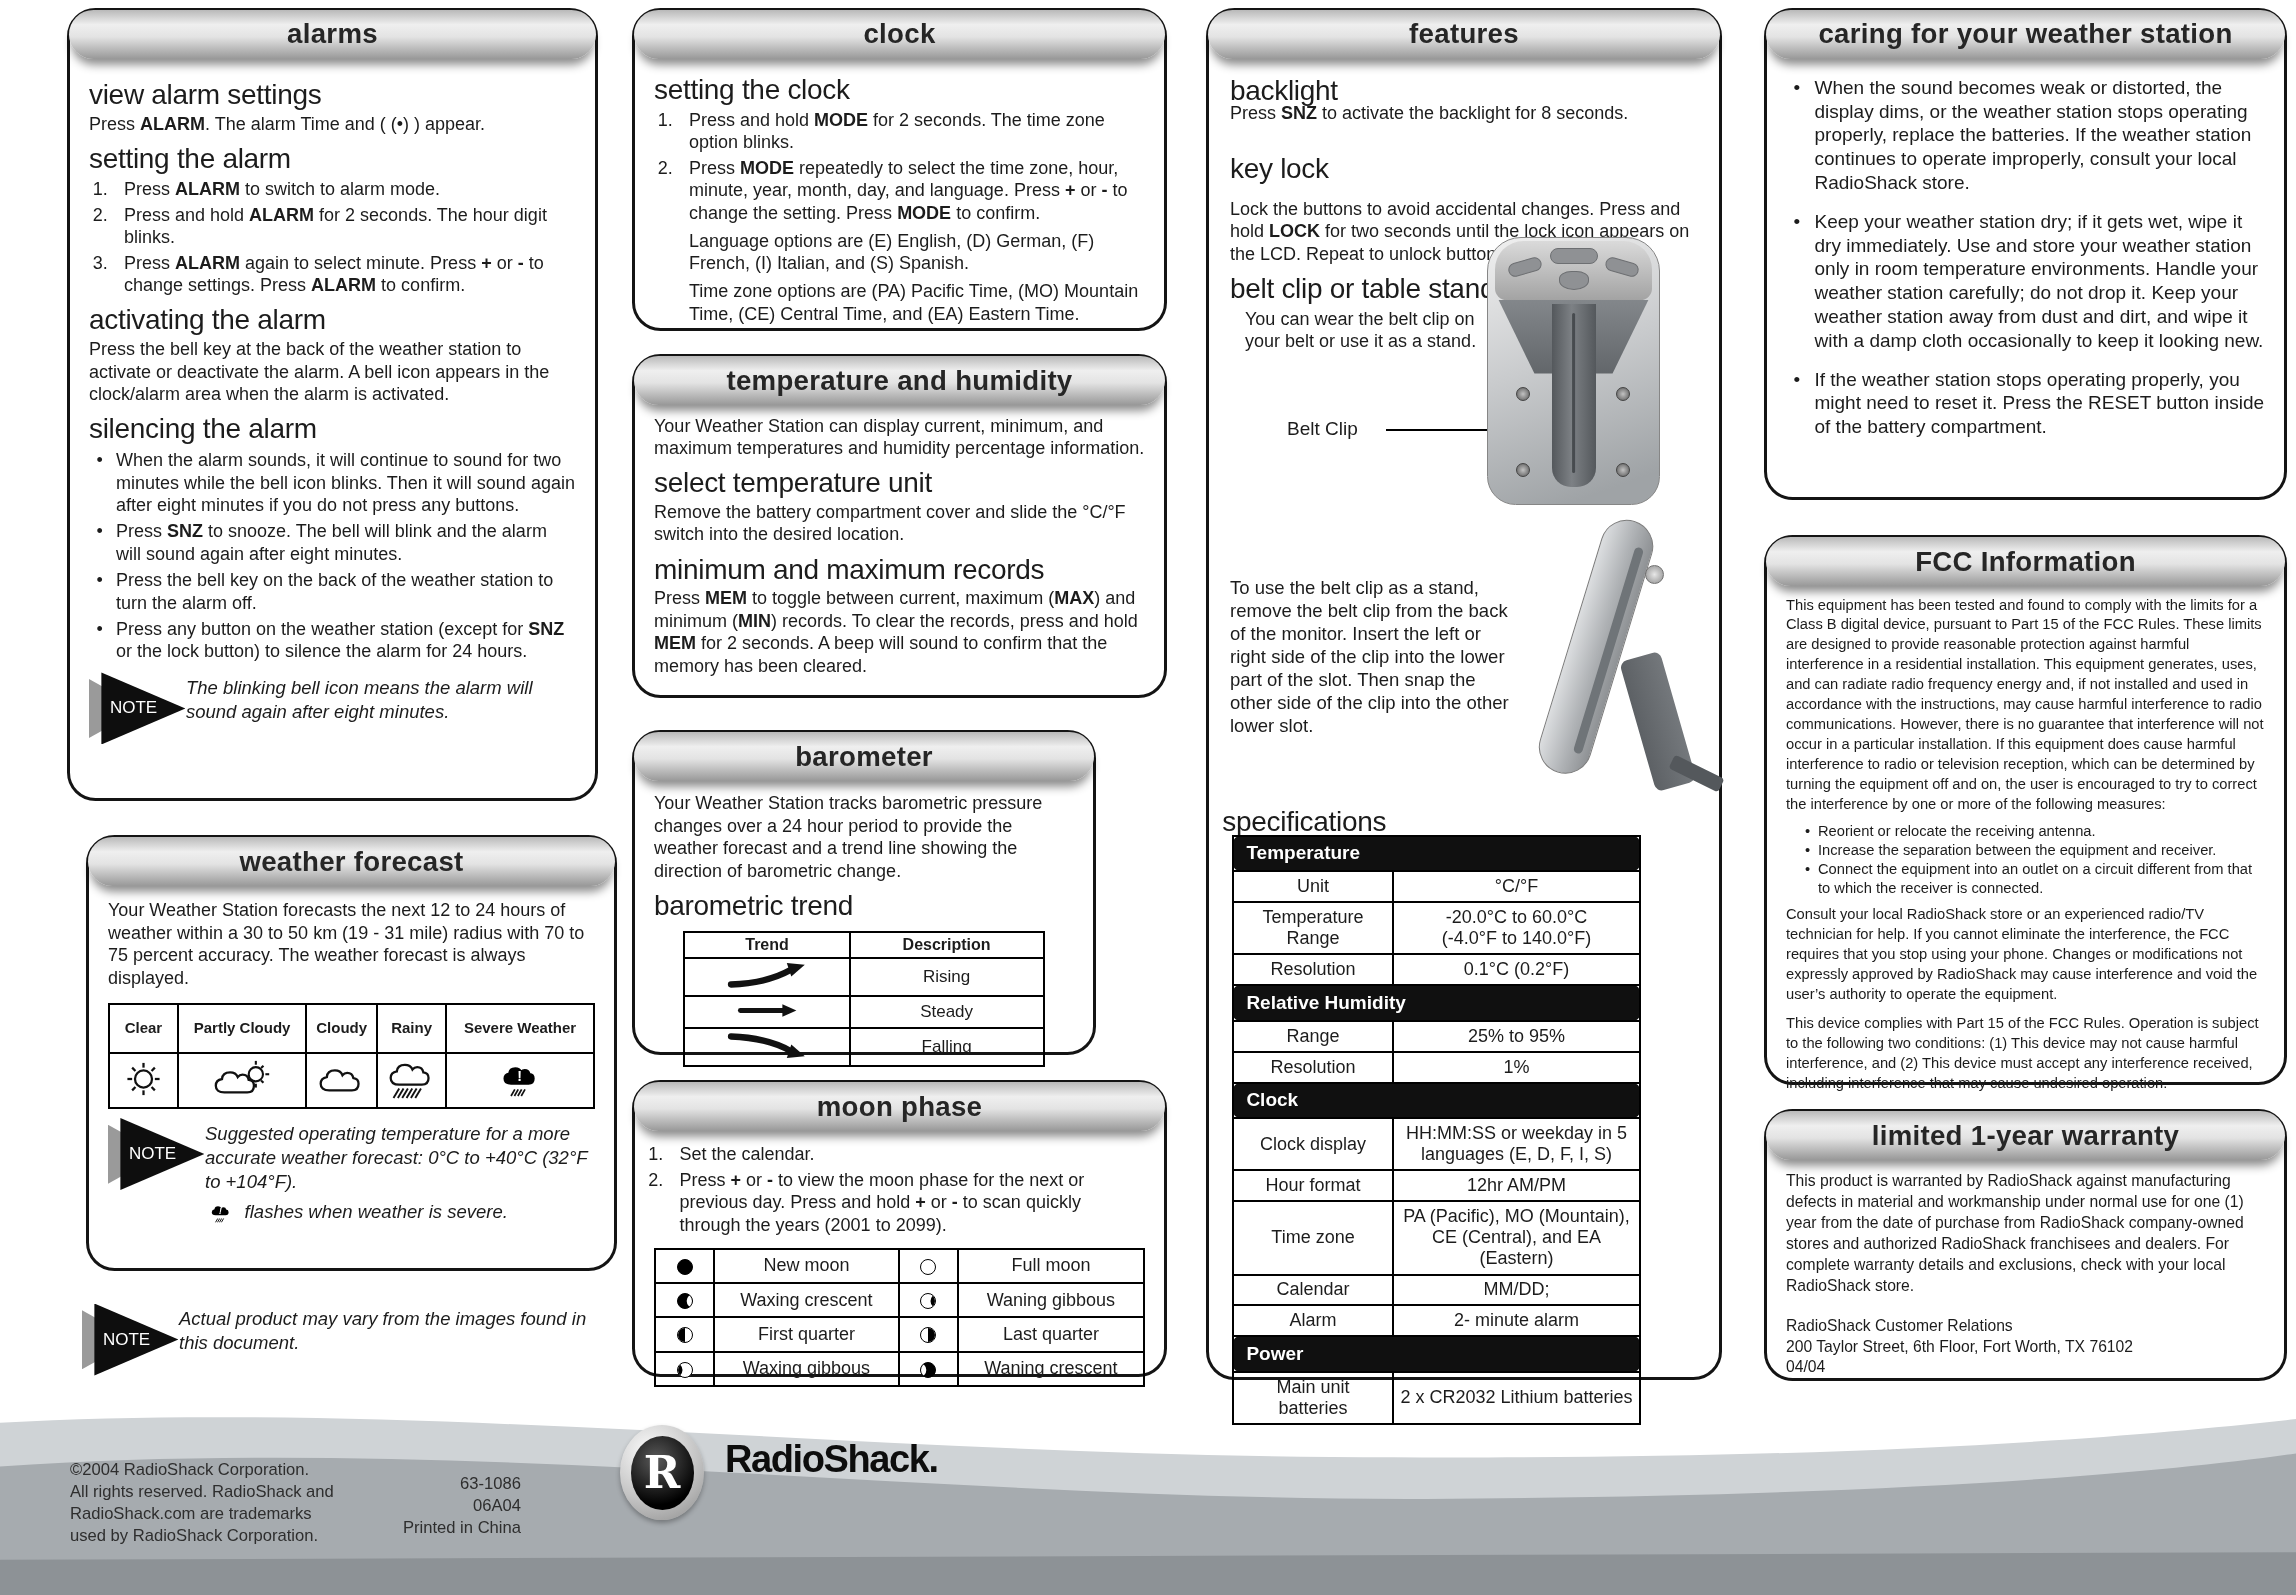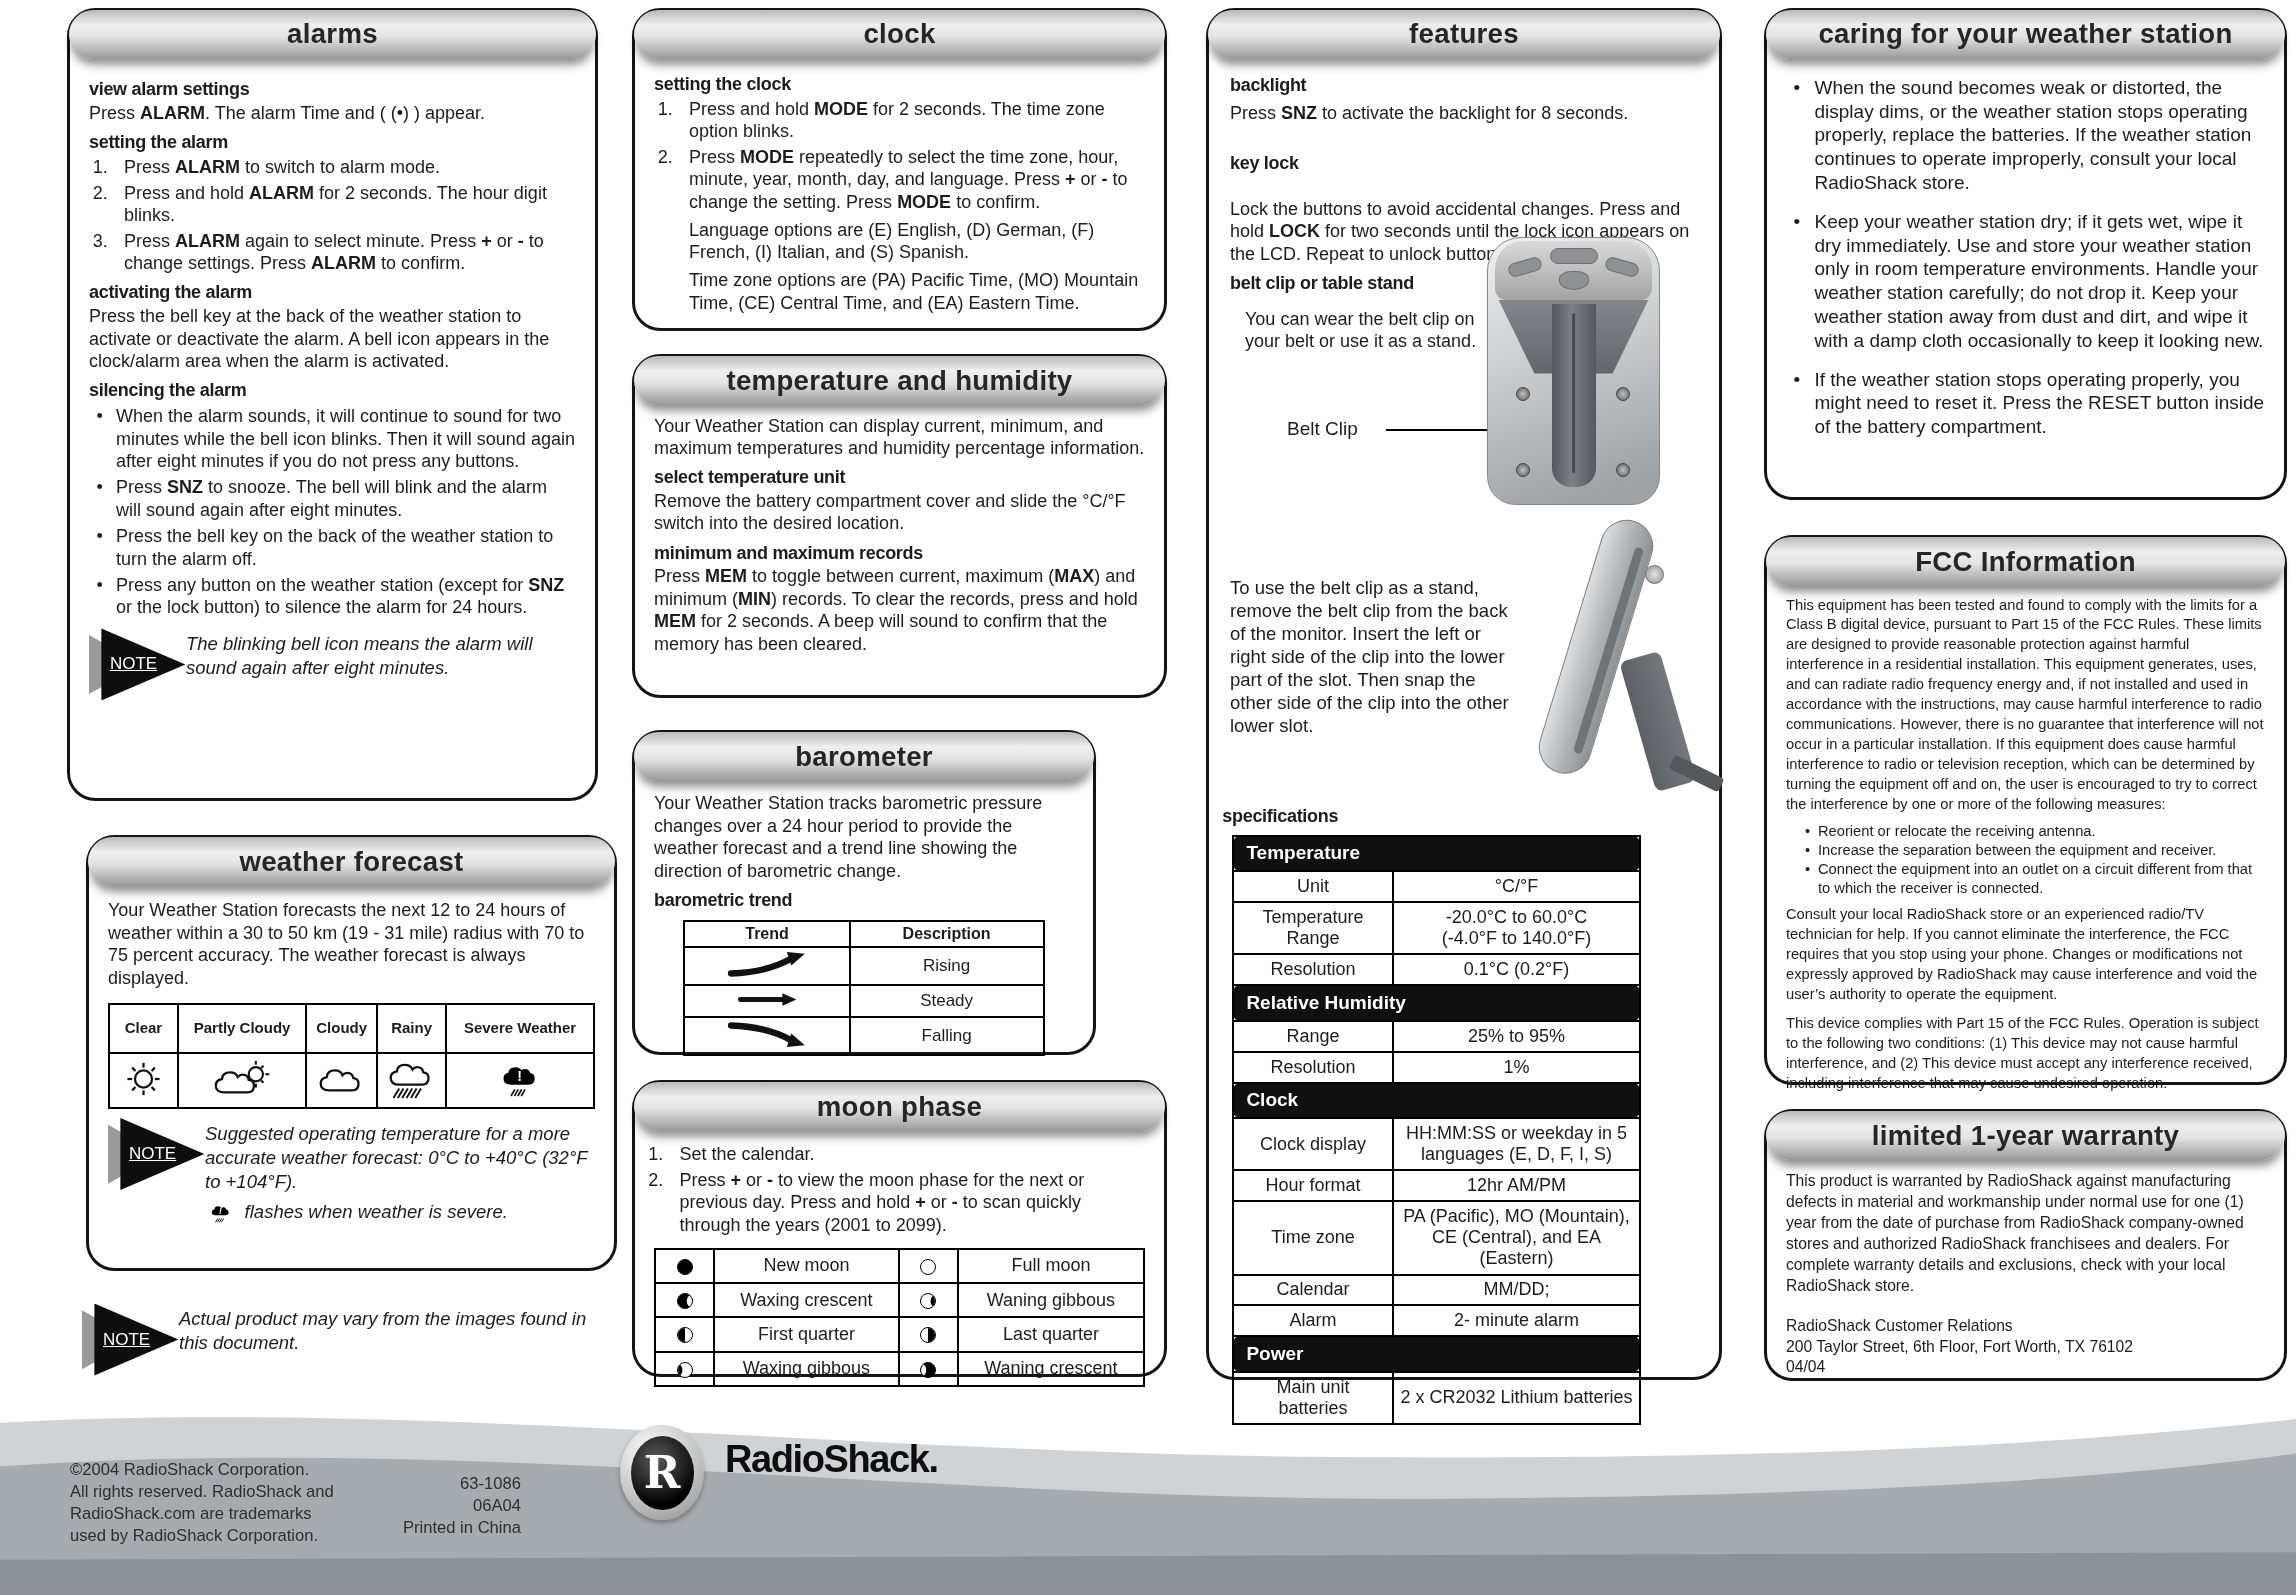--- a/index.html
+++ b/index.html
@@ -10,36 +10,36 @@
   .p-title {
     height: 49px; margin: -1px -1px 0; border-radius: 25px;
     background: linear-gradient(180deg,#b9b9b9 0%,#efefef 30%,#e3e3e3 55%,#989898 100%);
     display: flex; align-items: center; justify-content: center;
     font-size: 27.6px; font-weight: bold; color: #262626; letter-spacing: 0.3px;
     box-shadow: 0 8.6px 9.5px -2.9px rgba(0,0,0,.45);
     position: relative; z-index: 2;
   }
   .p-body { padding: 13.3px 19px 7.6px; position: relative; z-index: 1; }
 
-  .sec-h { font-size: 18px; font-weight: bold; letter-spacing: -0.3px; margin: 7.6px 0 1.9px; }
+  .sec-h { font-size: 28px; font-weight: normal; letter-spacing: -0.3px; margin: 7.6px 0 1.9px; }
   .txt { font-size: 18px; line-height: 1.25; }
 
   ol.steps { list-style: none; counter-reset: st; margin-top: 1.9px; }
   ol.steps > li { counter-increment: st; position: relative; padding-left: 35px; font-size: 18px; line-height: 1.25; margin: 2.9px 0; }
   ol.steps > li::before { content: counter(st) "."; position: absolute; left: 3.8px; }
   .substep { padding-left: 35px; font-size: 18px; line-height: 1.25; margin-top: 5.7px; }
 
   ul.bullets { list-style: none; margin-top: 1.9px; }
   ul.bullets > li { position: relative; padding-left: 27px; font-size: 18px; line-height: 1.25; margin: 3.8px 0; }
   ul.bullets > li::before { content: "\2022"; position: absolute; left: 7.6px; }
 
   .note-row { display: flex; align-items: flex-start; margin-top: 9.5px; }
   .note-tri { position: relative; width: 97px; height: 72px; flex: none; }
   .note-tri .g { position: absolute; left: 0; top: 6.7px; width: 53px; height: 59px; background: #9a9a9a; clip-path: polygon(0 0,100% 50%,0 100%); }
-  .note-tri .b { position: absolute; left: 12.4px; top: 0; width: 84px; height: 72px; background: #0e0e0e; clip-path: polygon(0 0,100% 50%,0 100%); color: #fff; font-size: 17px; display: flex; align-items: center; padding-left: 8.6px; text-decoration: underline; }
+  .note-tri .b { position: absolute; left: 12.4px; top: 0; width: 84px; height: 72px; background: #0e0e0e; clip-path: polygon(0 0,100% 50%,0 100%); color: #fff; font-size: 17px; display: flex; align-items: center; padding-left: 8.6px; }
   .note-txt { font-style: italic; font-size: 18.5px; line-height: 1.3; padding-top: 3.8px; }
 
   table.wx { width: 100%; border-collapse: collapse; margin-top: 13.3px; }
   table.wx th, table.wx td { border: 2.4px solid #000; text-align: center; }
   table.wx th { font-size: 15px; line-height: 1.15; padding: 4.8px 1.9px; height: 49px; vertical-align: middle; }
   table.wx td { height: 55px; vertical-align: middle; }
 
   table.trend { width: 86%; margin: 9.5px auto 3.8px; border-collapse: collapse; }
   table.trend th, table.trend td { border: 2.4px solid #000; text-align: center; padding: 2.9px 3.8px; }
   table.trend th { font-size: 16px; }

